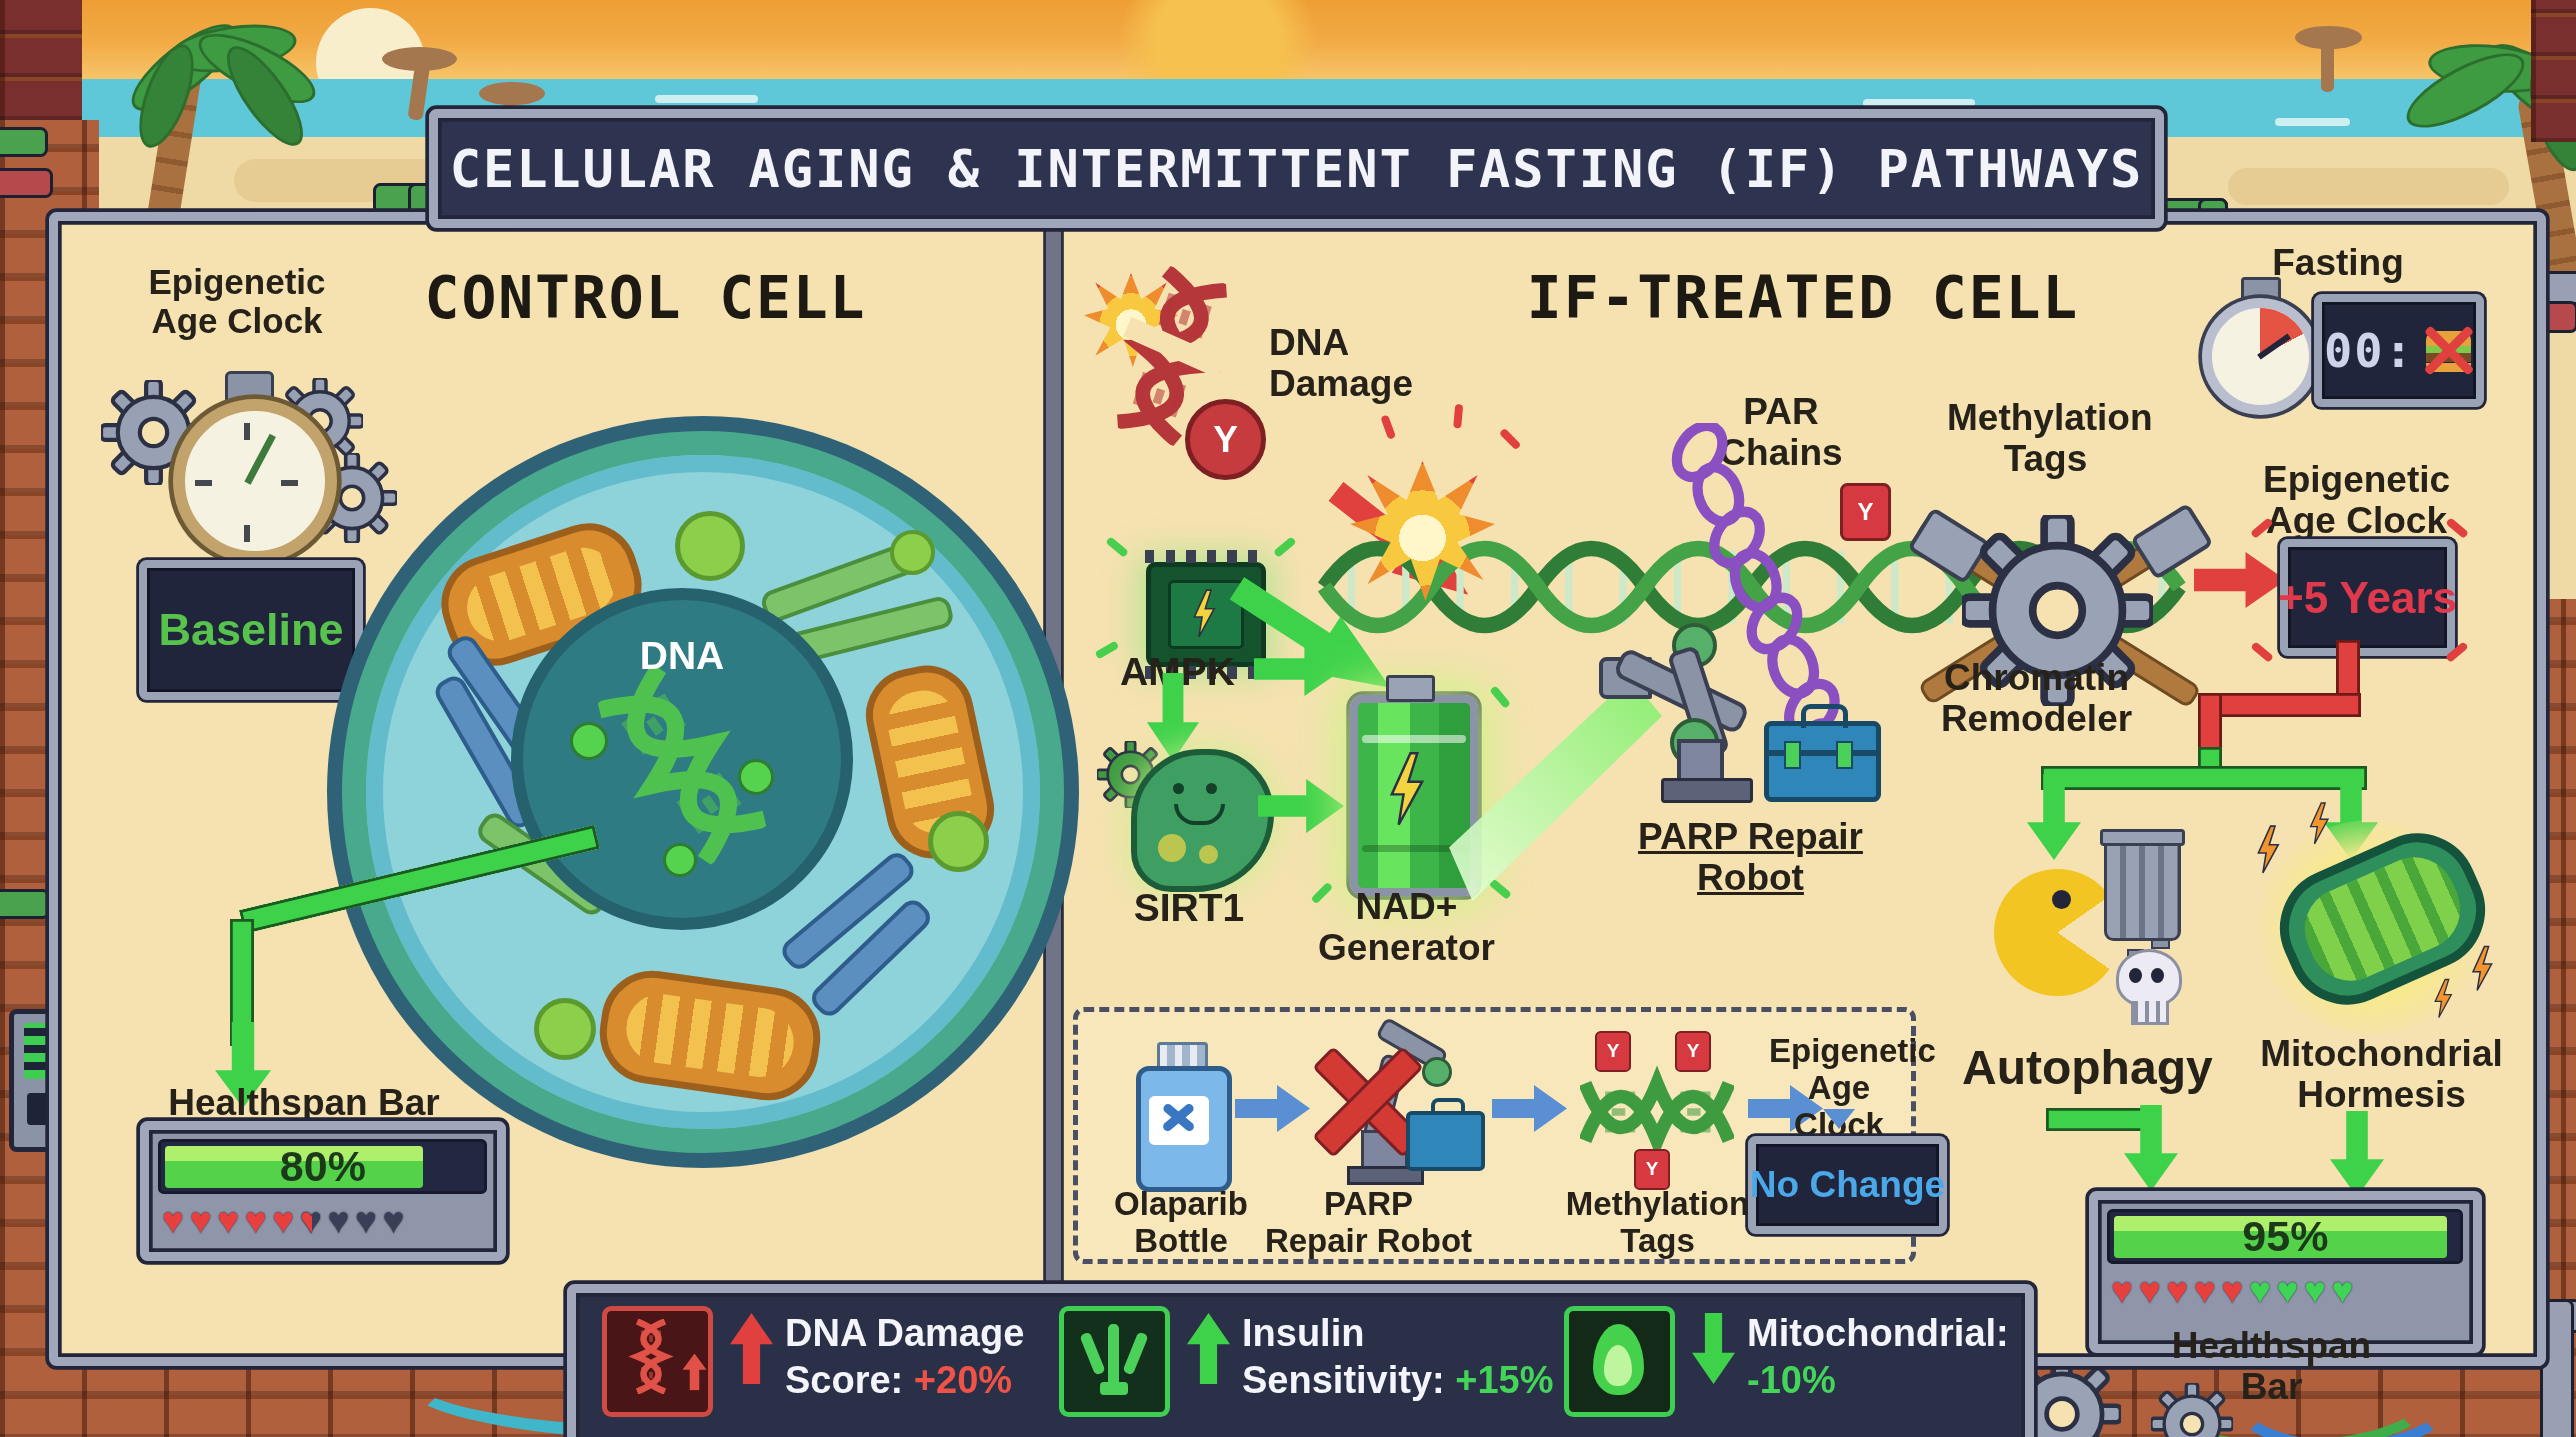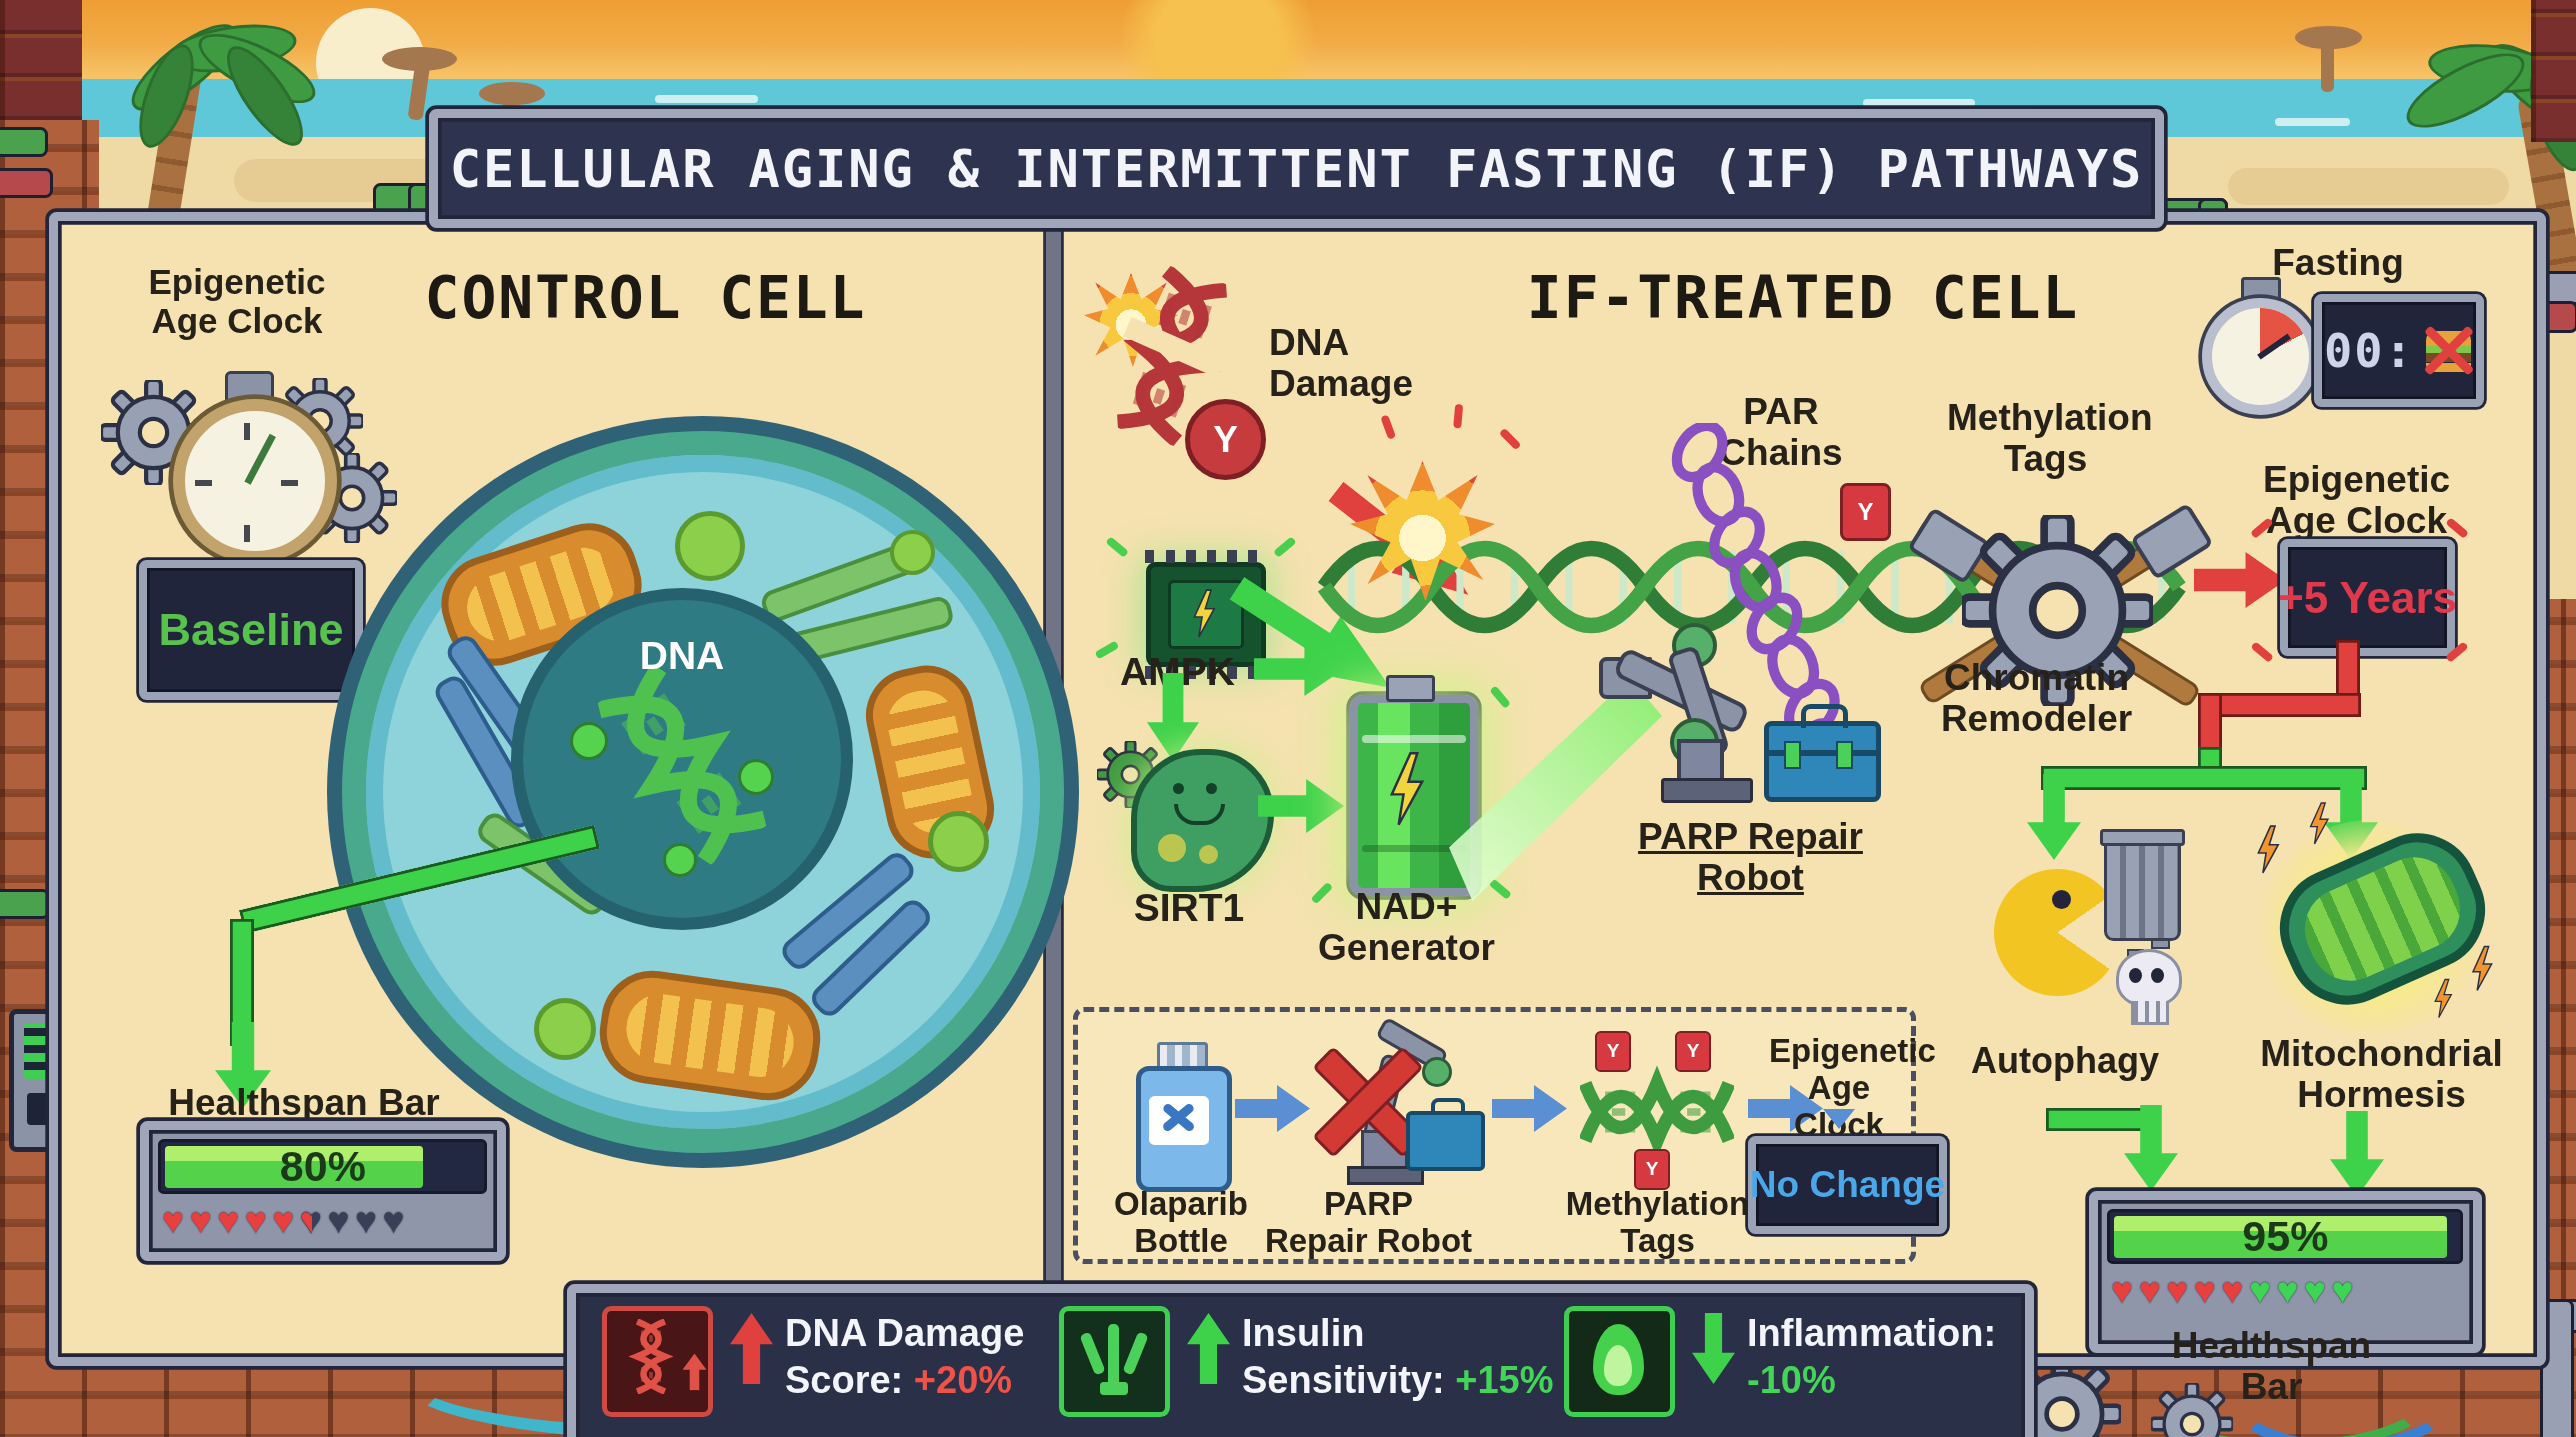--- a/index.html
+++ b/index.html
@@ -436,21 +436,21 @@
   <div class="abs trash" style="left:2104px;top:841px;width:71px;height:94px;">
     <div class="abs" style="left:-7.5px;top:-15px;width:79px;height:11.2px;background:#99a1b4;border:3.7px solid #3a3f52;border-radius:3.7px;"></div>
   </div>
   <div class="abs" style="left:2112px;top:949px;width:67px;height:82px;">
     <div class="abs" style="left:3.7px;top:0;width:60px;height:52px;background:#eceaf2;border:3.7px solid #8a8fa2;border-radius:50% 50% 42% 42%;"></div>
     <div class="abs" style="left:17px;top:19px;width:13px;height:15px;border-radius:50%;background:#23263a;"></div>
     <div class="abs" style="left:39px;top:19px;width:13px;height:15px;border-radius:50%;background:#23263a;"></div>
     <div class="abs" style="left:19px;top:52px;width:32px;height:20.6px;background:#eceaf2;border:3.7px solid #8a8fa2;border-top:none;
          background-image:repeating-linear-gradient(90deg,#8a8fa2 0 3.7px,transparent 3.7px 11.2px);"></div>
   </div>
-  <div class="abs lbl" style="left:1962px;top:1041px;width:206px;font-size:36px;">Autophagy</div>
+  <div class="abs lbl" style="left:1962px;top:1041px;width:206px;font-size:48px;">Autophagy</div>
 
   <div class="abs" style="left:2258px;top:820px;width:225px;height:215px;border-radius:50%;
        background:radial-gradient(circle,#f7e98e 0 45%, rgba(247,233,142,0) 75%);"></div>
   <div class="abs" style="left:2280px;top:850px;width:187px;height:120px;border-radius:60px;background:#2e8f5c;border:9.4px solid #14533c;transform:rotate(-24deg);">
     <div class="abs" style="left:15px;top:13px;right:15px;bottom:13px;border-radius:41px;background:#7fd14c;
          background-image:repeating-linear-gradient(90deg,#4aa83a 0 11.2px,transparent 11.2px 30px);"></div>
   </div>
   <svg class="abs" viewBox="0 0 100 154" style="left:2252px;top:824px;width:32px;height:51px;color:#f2952e;">
       <use href="#boltsym"></use>
     </svg>
@@ -581,21 +581,21 @@
 
     <div class="abs" style="left:988px;top:11.2px;width:440px;height:110px;">
       <div class="abs" style="left:0;top:1.9px;width:101px;height:101px;background:#132a18;border:5.6px solid #3ecf52;border-radius:9.4px;">
         <div class="abs" style="left:24px;top:13px;width:51px;height:71px;background:#45d14c;
              border-radius:50% 50% 46% 46%/62% 62% 38% 38%;">
           <div class="abs" style="left:11.2px;top:20.6px;width:28px;height:41px;background:#bff59e;border-radius:50% 50% 46% 46%/62% 62% 38% 38%;"></div>
         </div>
       </div>
       <div class="abs ba green" style="left:114px;top:22.5px;width:71px;height:43px;transform:rotate(90deg);"></div>
       <div class="abs" style="left:183px;top:5.6px;">
-        <div class="stat-line">Inflammation:</div>
+        <div class="stat-line">Mitochondrial:</div>
         <div class="stat-line">
           <span></span><span class="val-good">-10%</span>
         </div>
       </div>
     </div>
   </div>
 
 </div>
 
 

